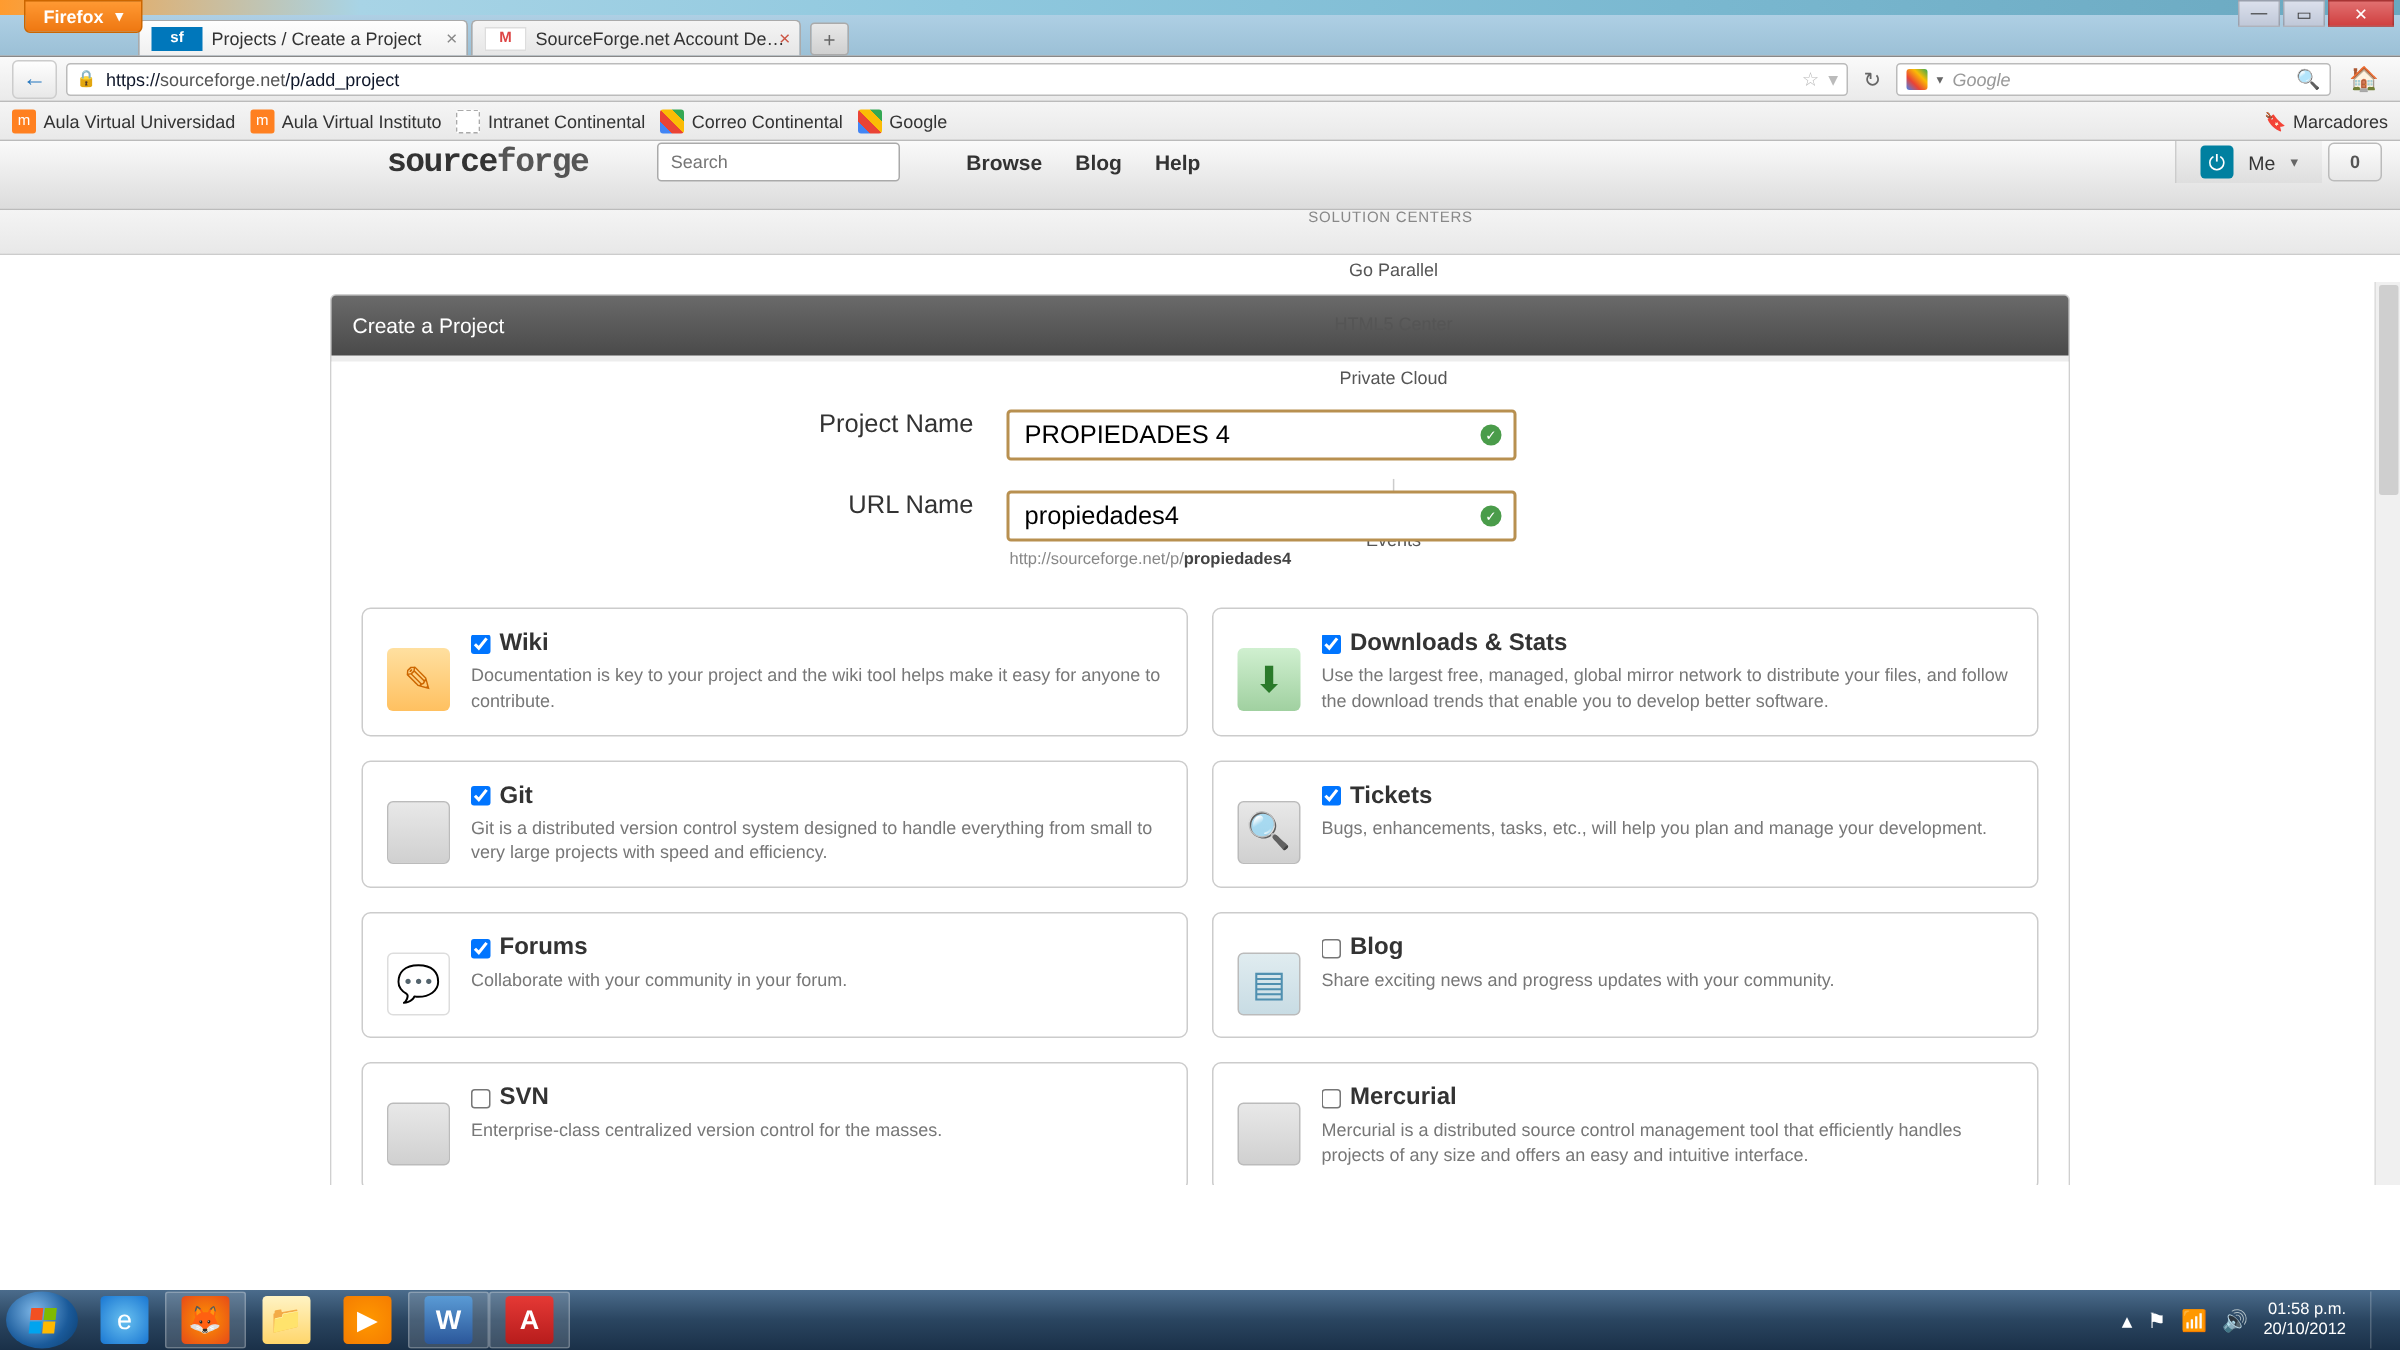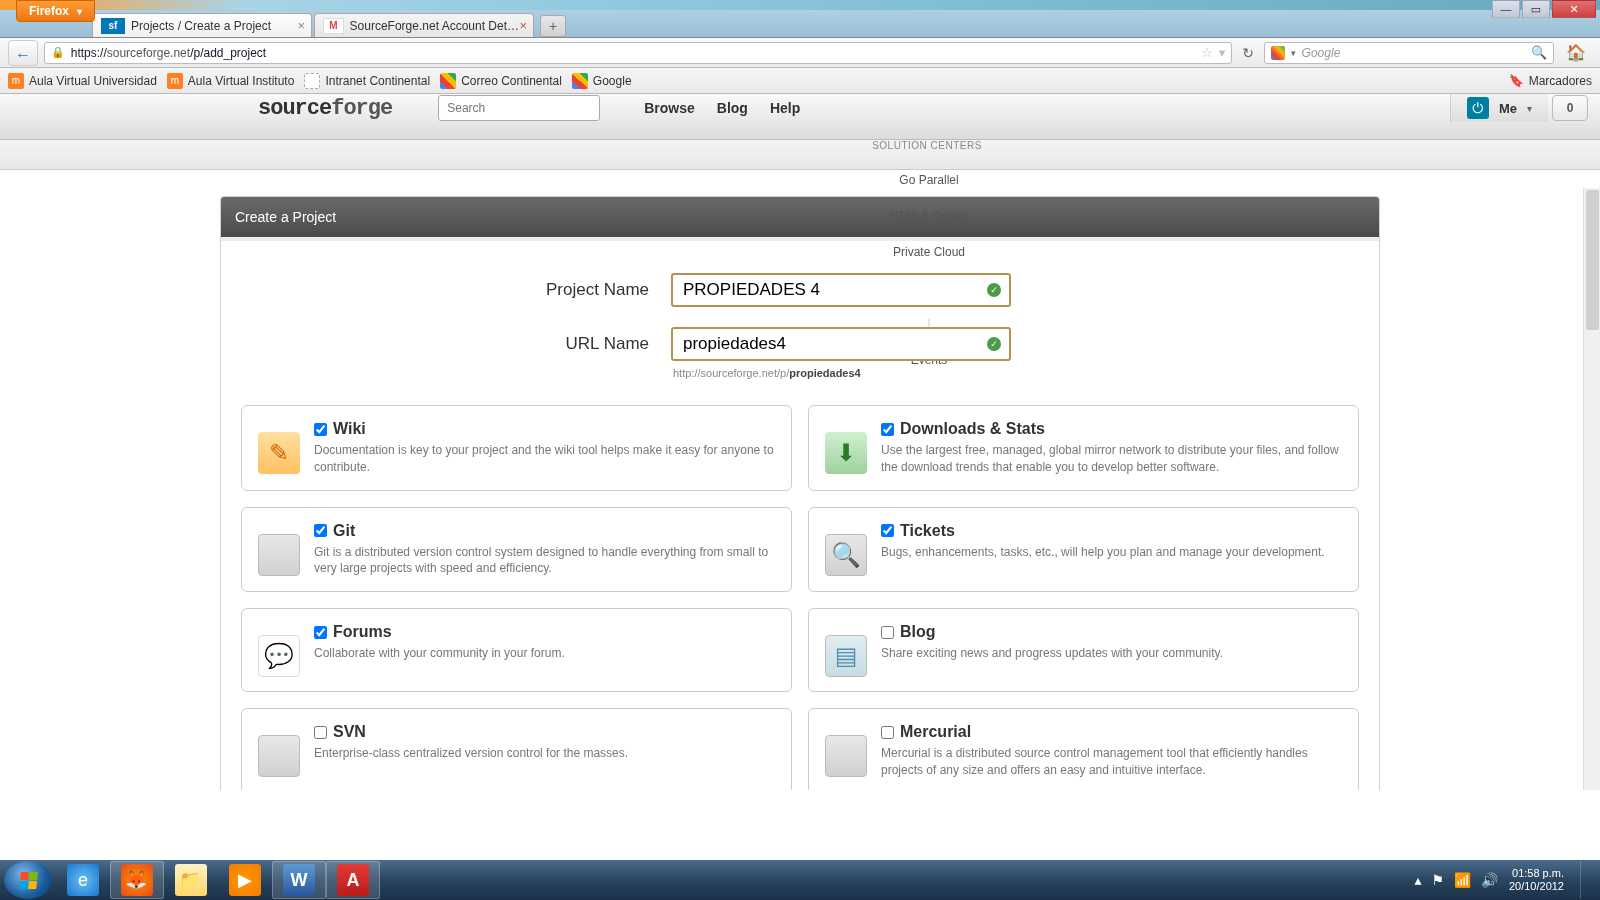--- a/index.html
+++ b/index.html
@@ -13,21 +13,21 @@
 .wc-min { background: linear-gradient(#dbe0ec, #c0c8d8); color: #333; }
 .wc-max { background: linear-gradient(#dbe0ec, #c0c8d8); color: #333; }
 .wc-close { background: linear-gradient(#e17070, #d04040); color: #fff; width: 44px; }
 
 .firefox-btn { position: absolute; left: 16px; top: 0; background: linear-gradient(#ff9933, #ee7711); color: #fff; padding: 3px 12px; font-size: 12px; font-weight: bold; border-radius: 0 0 4px 4px; border: 1px solid #cc6600; z-index: 5; display:flex; align-items:center; gap:4px;}
 .firefox-btn:after { content: "▾"; font-size: 10px; margin-left: 4px;}
 
 .tab-strip { display: flex; align-items: flex-end; height: 28px; background: linear-gradient(#aecfe4, #9bc0d6); padding-left: 92px; padding-top: 0; gap: 0; border-bottom: 1px solid #888; }
 .tab { display: flex; align-items: center; height: 24px; background: linear-gradient(#f4f4f4, #e6e6e6); border: 1px solid #aaa; border-bottom: none; border-radius: 4px 4px 0 0; padding: 0 8px; margin-right: 2px; font-size: 12px; width: 220px; position: relative; color: #333; }
 .tab.active { background: linear-gradient(#fefefe, #f0f0f0); }
-.tab .favicon { width: 24px; height: 16px; margin-right: 6px; display: flex; align-items: center; justify-content: center; font-size: 10px; }
+.tab .favicon { width: 34px; height: 16px; margin-right: 6px; display: flex; align-items: center; justify-content: center; font-size: 10px; }
 .fav-sf { background: #0077bb; color: #fff; font-weight: bold; font-size: 9px; }
 .fav-gm { background: #fff; color: #d44; font-weight: bold; font-size: 11px; border: 1px solid #ddd; }
 .tab-close { position: absolute; right: 6px; color: #888; font-size: 13px; }
 .tab-close.red { color: #c54; }
 .new-tab { width: 26px; height: 22px; background: linear-gradient(#e8e8e8, #d0d0d0); border: 1px solid #aaa; border-radius: 3px; display: flex; align-items: center; justify-content: center; color: #666; font-size: 14px; margin-left: 4px; }
 
 .nav-bar { display: flex; align-items: center; height: 30px; background: linear-gradient(#fafafa, #eaeaea); border-bottom: 1px solid #bbb; padding: 0 8px; gap: 6px; }
 .back-btn { width: 30px; height: 26px; border-radius: 4px; border: 1px solid #ccc; background: linear-gradient(#fefefe, #e8e8e8); display: flex; align-items: center; justify-content: center; color: #2a7ac0; font-size: 16px; }
 .url-bar { flex: 1; display: flex; align-items: center; height: 22px; background: #fff; border: 1px solid #bbb; border-radius: 3px; padding: 0 6px; gap: 6px; }
 .url-lock { color: #888; font-size: 11px; }
@@ -55,33 +55,33 @@
 .sf-header { height: 46px; background: linear-gradient(#fafafa, #dcdcdc); border-bottom: 1px solid #bbb; display: flex; align-items: center; padding: 0 0 17px 258px; gap: 18px; }
 .sf-logo { font-family: "Courier New", monospace; letter-spacing: -1px; font-size: 22px; color: #333; font-weight: bold; text-transform: lowercase; }
 .sf-logo .forge { color: #555; }
 .sf-search { width: 162px; height: 26px; background: #fff; border: 1px solid #aaa; border-radius: 3px; padding: 0 8px; display: flex; align-items: center; margin-left: 28px; }
 .sf-search input { border: none; outline: none; width: 100%; font-size: 12px; }
 .sf-nav { display: flex; gap: 22px; margin-left: 26px; }
 .sf-nav a { color: #333; font-size: 14px; font-weight: bold; text-decoration: none; }
 .sf-right { margin-left: auto; display: flex; align-items: center; height: 100%; }
 .me-box { display: flex; align-items: center; gap: 10px; padding: 0 16px; border-left: 1px solid #ccc; height: 100%; background: linear-gradient(#f2f2f2, #dedede);}
 .me-ico { width: 22px; height: 22px; background: #0080a0; border-radius: 3px; display:flex; align-items:center; justify-content:center; color:#fff; font-size:14px;}
-.me-lbl { font-weight: bold; color: #333; }
+.me-lbl { font-weight: normal; color: #333; }
 .notif-box { width: 36px; height: 26px; margin: 0 12px 0 4px; background: linear-gradient(#fcfcfc, #e8e8e8); border: 1px solid #bbb; border-radius: 4px; display: flex; align-items: center; justify-content: center; font-size: 12px; font-weight: bold; color: #555; }
 
 .sf-subnav { height: 30px; background: linear-gradient(#f4f4f4, #e8e8e8); border-bottom: 1px solid #ccc; display: flex; align-items: center; padding-left: 258px; gap: 22px; font-size: 12px; flex-direction: column; }
 .sf-subnav .lbl { color: #888; font-size: 10px; letter-spacing: 0.5px; margin-right: 4px;}
 .sf-subnav a { color: #555; text-decoration: none; }
 .sf-subnav .sep { color: #ccc; }
 
 .content-wrap { width: 1160px; margin: 0 auto; margin-top: 26px; background: #ededed; border: 1px solid #d0d0d0; border-radius: 4px; padding: 12px; }
 .panel-hdr { background: linear-gradient(#6a6a6a, #4a4a4a); color: #fff; padding: 12px 14px; font-size: 14px; border-radius: 3px 3px 0 0; margin: -12px -12px 4px -12px;}
 .panel-body { background: #fff; margin: 0 -12px -12px -12px; padding: 32px 0 20px 0; border-radius: 0 0 3px 3px; }
 
-.form-row { display: flex; align-items: center; margin-bottom: 20px; }
+.form-row { display: flex; margin-bottom: 20px; }
 .form-lbl { width: 450px; text-align: right; padding-right: 22px; font-size: 17px; color: #333; }
 .form-inp-wrap { position: relative; }
 .form-inp { width: 340px; height: 34px; border: 2px solid #b89050; border-radius: 3px; padding: 0 34px 0 10px; font-size: 17px; font-family: Arial; background: #fff; }
 .valid-ico { position: absolute; right: 10px; top: 10px; width: 14px; height: 14px; background: #4a9c4a; border-radius: 50%; display: flex; align-items: center; justify-content: center; color: #fff; font-size: 9px; }
 .url-hint { font-size: 11px; color: #888; margin-left: 452px; margin-top: -14px; margin-bottom: 26px; }
 .url-hint b { color: #444; font-weight: bold;}
 
 .tools-grid { display: grid; grid-template-columns: 1fr 1fr; gap: 16px; padding: 0 20px; }
 .tool-card { border: 1px solid #ccc; border-radius: 6px; padding: 14px 16px; display: flex; gap: 14px; min-height: 80px; background: #fff; }
 .tool-ico { width: 42px; height: 42px; flex-shrink: 0; border-radius: 4px; display: flex; align-items: center; justify-content: center; font-size: 24px; margin-top: 12px; }

